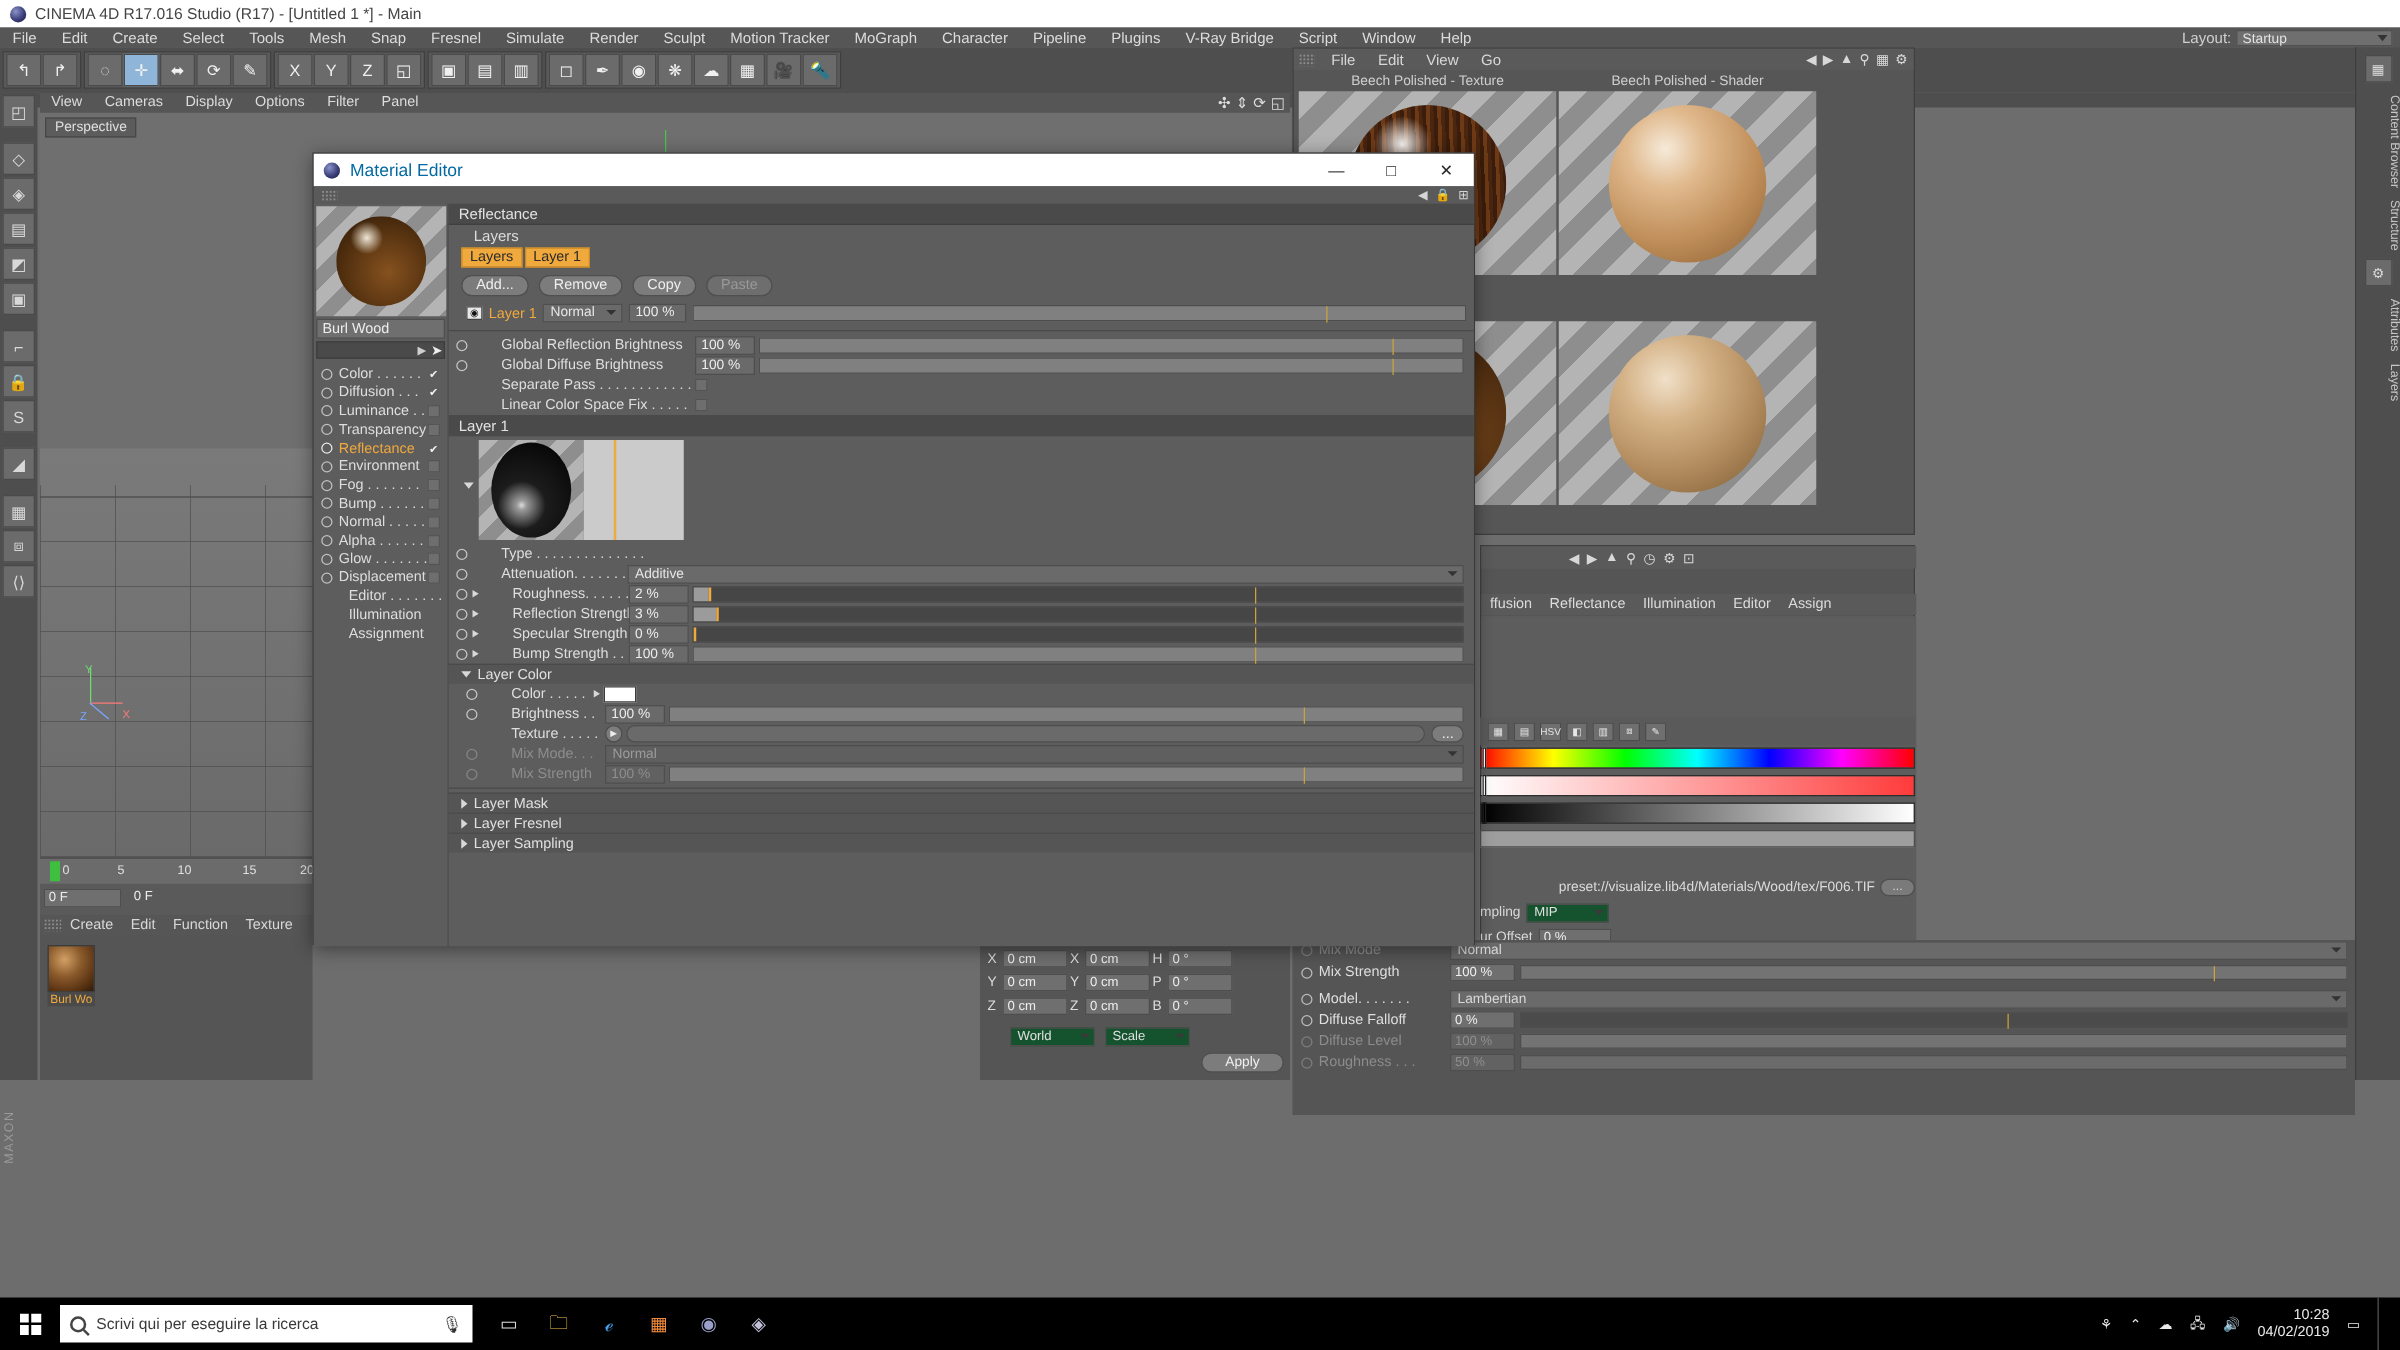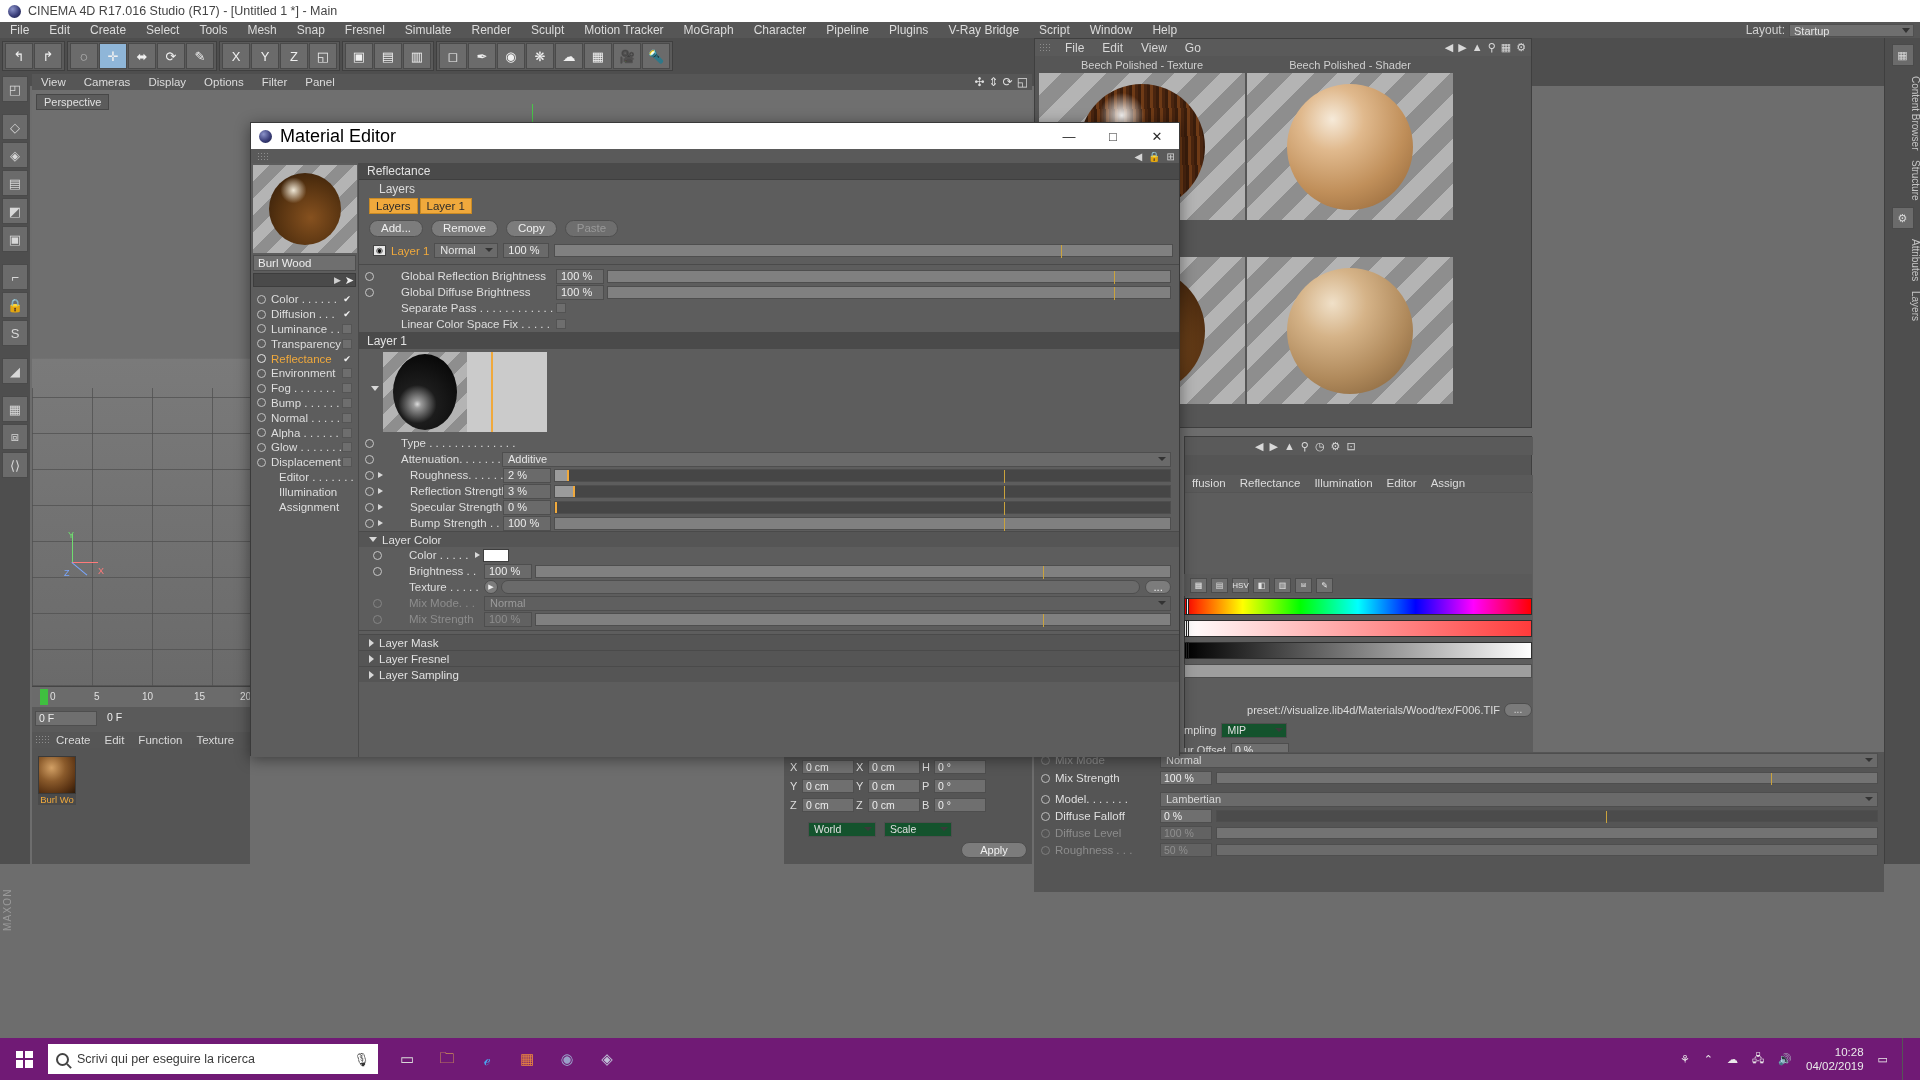--- a/index.html
+++ b/index.html
@@ -187,21 +187,21 @@
   .ed-ico { width:22px; height:22px; margin:6px auto; background:#6b6b6b; border:1px solid #4a4a4a; display:flex; align-items:center; justify-content:center; font-size:11px;}
 
   
   .medialog {
     position:absolute; left:250px; top:122px; width:930px; height:634px;
     background:#5d5d5d; border:1px solid #3a3a3a; box-shadow:0 3px 14px rgba(0,0,0,.45);
   }
   .me-title { height:26px; background:#ffffff; display:flex; align-items:center; padding-left:8px; }
   .me-title .ico { width:13px; height:13px; border-radius:50%;
     background:radial-gradient(circle at 35% 32%, #8b93c9 0%, #3b3f7a 55%, #14163a 100%); margin-right:8px; flex:none;}
-  .me-title .t { color:#000000; font-size:18px; }
+  .me-title .t { color:#0369a1; font-size:14px; }
   .me-wctrl { margin-left:auto; display:flex; height:26px; }
   .me-wbtn { width:44px; height:26px; display:flex; align-items:center; justify-content:center; color:#2a2a2a; font-size:13px;}
   .me-toolrow { height:14px; background:#5a5a5a; display:flex; align-items:center; padding-left:6px; position:relative;}
   .me-toolrow .grip { width:13px; height:9px; background-image:radial-gradient(#8d8d8d 40%, transparent 41%); background-size:3px 3px;}
   .me-toolrow .right { position:absolute; right:4px; top:0; display:flex; align-items:center; gap:6px; height:14px; font-size:10px; color:#d5d5d5;}
 
   .me-body { position:relative; height:594px; display:flex; }
 
   
   .me-left { width:108px; background:#5d5d5d; border-right:1px solid #4a4a4a; position:relative;}
@@ -274,21 +274,21 @@
   .layer1-preview { display:flex; align-items:flex-start; padding:3px 0 3px 12px; gap:0px;}
   .layer1-preview .caret { width:0; height:0; border-left:4px solid transparent; border-right:4px solid transparent; border-top:5px solid #d8d8d8; margin:34px 4px 0 0;}
   .lp-ball { width:84px; height:80px; position:relative;
      background-image:repeating-linear-gradient(135deg,#b4b4b4 0 11px,#8e8e8e 11px 22px);}
   .lp-ball .b { position:absolute; left:50%; top:50%; transform:translate(-50%,-50%); width:64px; height:76px; border-radius:50%;
      background:radial-gradient(circle at 38% 66%, #dcdcdc 0%, #9a9a9a 6%, #1c1c1c 30%, #000 100%);}
   .lp-grad { width:80px; height:80px; background:#cbcbcb; position:relative;}
   .lp-grad .ln { position:absolute; left:24px; top:0; bottom:0; width:2px; background:#f0a93c;}
 
   
-  .taskbar { position:absolute; left:0; bottom:0; width:1920px; height:42px; background:#701a75; display:flex; align-items:center;}
+  .taskbar { position:absolute; left:0; bottom:0; width:1920px; height:42px; background:#000000; display:flex; align-items:center;}
   .tb-start { width:48px; height:42px; display:flex; align-items:center; justify-content:center;}
   .winlogo { width:17px; height:17px; display:grid; grid-template-columns:1fr 1fr; grid-template-rows:1fr 1fr; gap:2px;}
   .winlogo i { background:#fff; display:block;}
   .tb-search { width:330px; height:30px; background:#fff; display:flex; align-items:center; padding:0 8px; gap:8px;}
   .tb-search .mag { width:13px; height:13px; border:2px solid #444; border-radius:50%; position:relative; flex:none;}
   .tb-search .mag:after { content:""; position:absolute; right:-5px; bottom:-3px; width:6px; height:2px; background:#444; transform:rotate(45deg);}
   .tb-search .ph { font-size:12.5px; color:#3a3a3a; flex:1;}
   .tb-search .mic { font-size:13px; color:#333;}
   .tb-apps { display:flex; align-items:center; gap:14px; padding-left:16px;}
   .tb-app { width:26px; height:26px; display:flex; align-items:center; justify-content:center; border-radius:2px; font-size:15px;}

